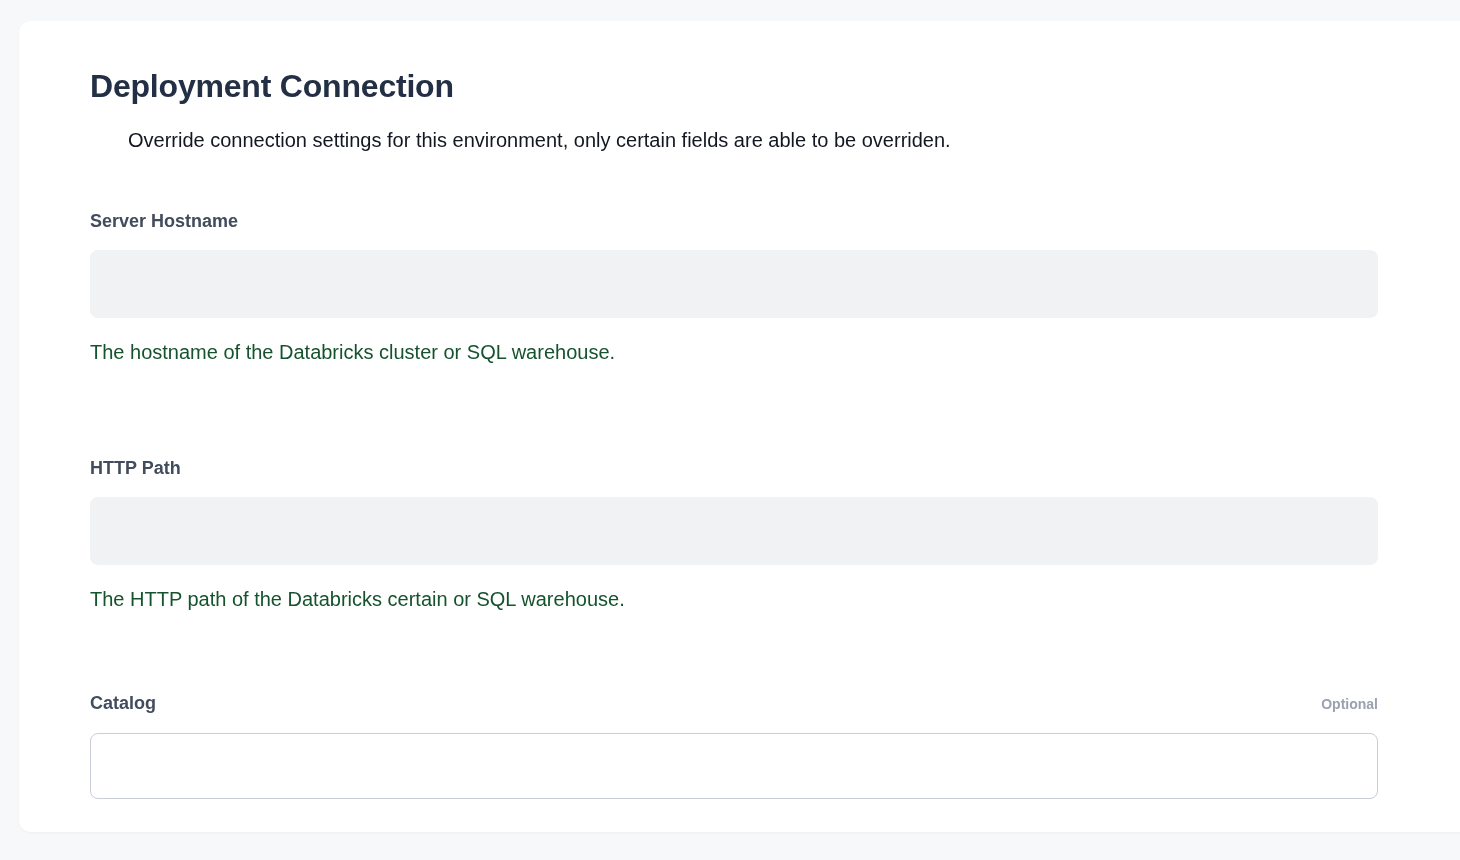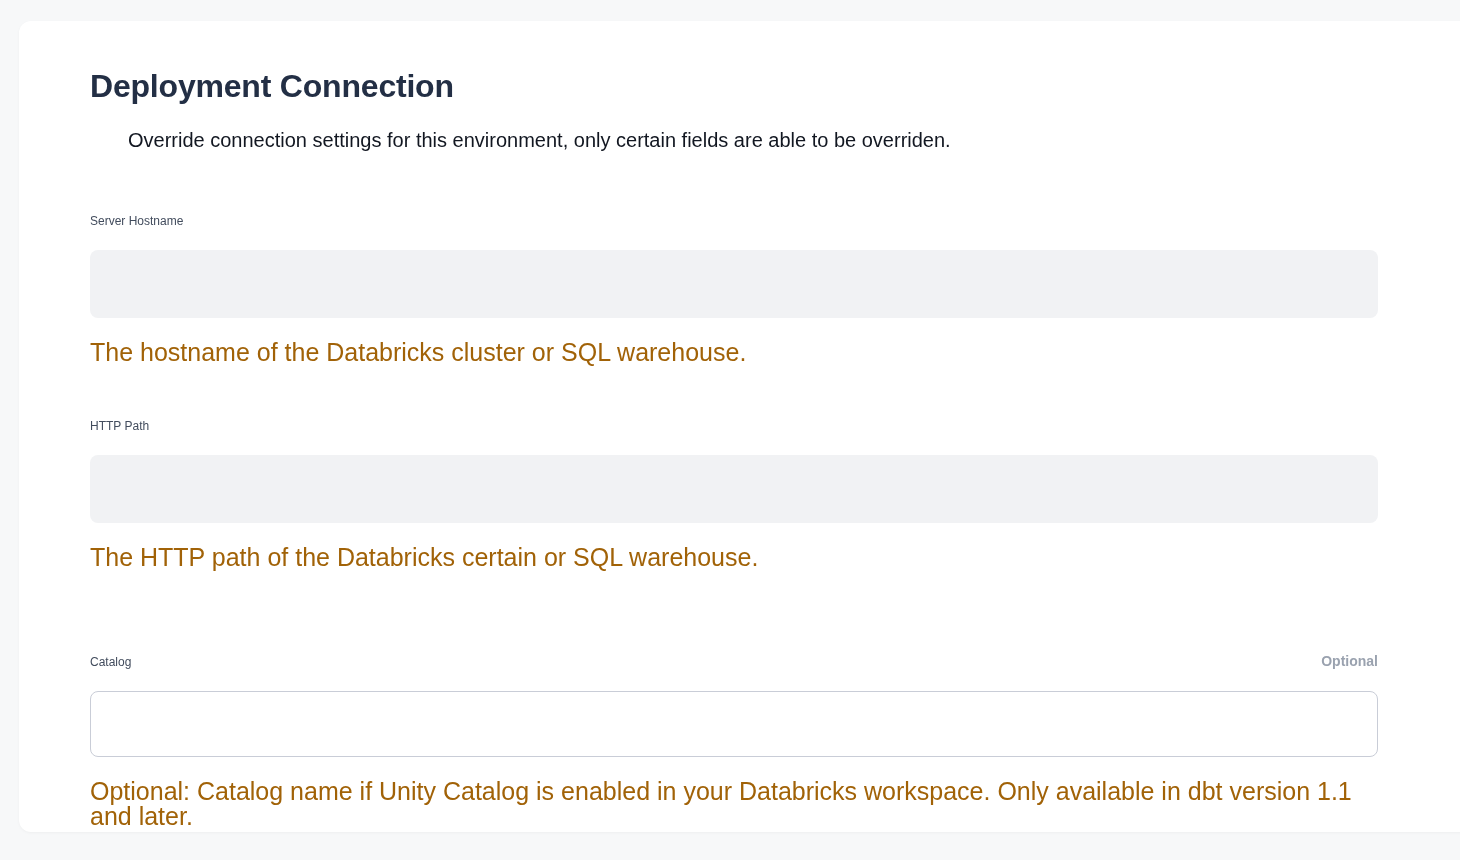--- a/index.html
+++ b/index.html
@@ -33,32 +33,32 @@
   }
   .page-subtitle {
     margin-top: 23px;
     font-size: 20px;
     line-height: 26px;
     color: #121721;
     margin-left: 38px;
   }
   .field { width: 1288px; }
   .field-1 { margin-top: 57px; }
-  .field-2 { margin-top: 50px; }
+  .field-2 { margin-top: 92px; }
   .field-3 { margin-top: 80px; }
   .field-label-row {
     display: flex;
     justify-content: space-between;
     align-items: baseline;
     width: 1288px;
   }
   .field-label {
-    font-size: 12px;
+    font-size: 18px;
     line-height: 23px;
-    font-weight: 400;
+    font-weight: 700;
     color: #424c5d;
   }
   .optional-badge {
     font-size: 14px;
     line-height: 23px;
     font-weight: 600;
     color: #9aa2af;
   }
   .text-input {
     display: block;
@@ -75,23 +75,23 @@
     background: #f1f2f4;
     height: 68px;
   }
   .text-input.is-enabled {
     background: #ffffff;
     border: 1px solid #c9cdd7;
     height: 66px;
   }
   .field-help {
     margin-top: 22px;
-    font-size: 25px;
+    font-size: 20px;
     line-height: 25px;
-    color: #a16207;
+    color: #14532d;
   }
 </style>
 </head>
 <body>
 
 <div class="card">
   <div class="card-content">
 
     <h1 class="page-title">Deployment Connection</h1>
 
@@ -112,17 +112,16 @@
       <input type="text" disabled="" class="text-input is-disabled" value="" style="">
       <p class="field-help">The HTTP path of the Databricks certain or SQL warehouse.</p>
     </div>
 
     <div class="field field-3">
       <div class="field-label-row">
         <label class="field-label">Catalog</label>
         <span class="optional-badge">Optional</span>
       </div>
       <input type="text" class="text-input is-enabled" value="" style="">
-      <p class="field-help">Optional: Catalog name if Unity Catalog is enabled in your Databricks workspace. Only available in dbt version 1.1 and later.</p>
     </div>
 
   </div>
 </div>
 
 </body></html>

